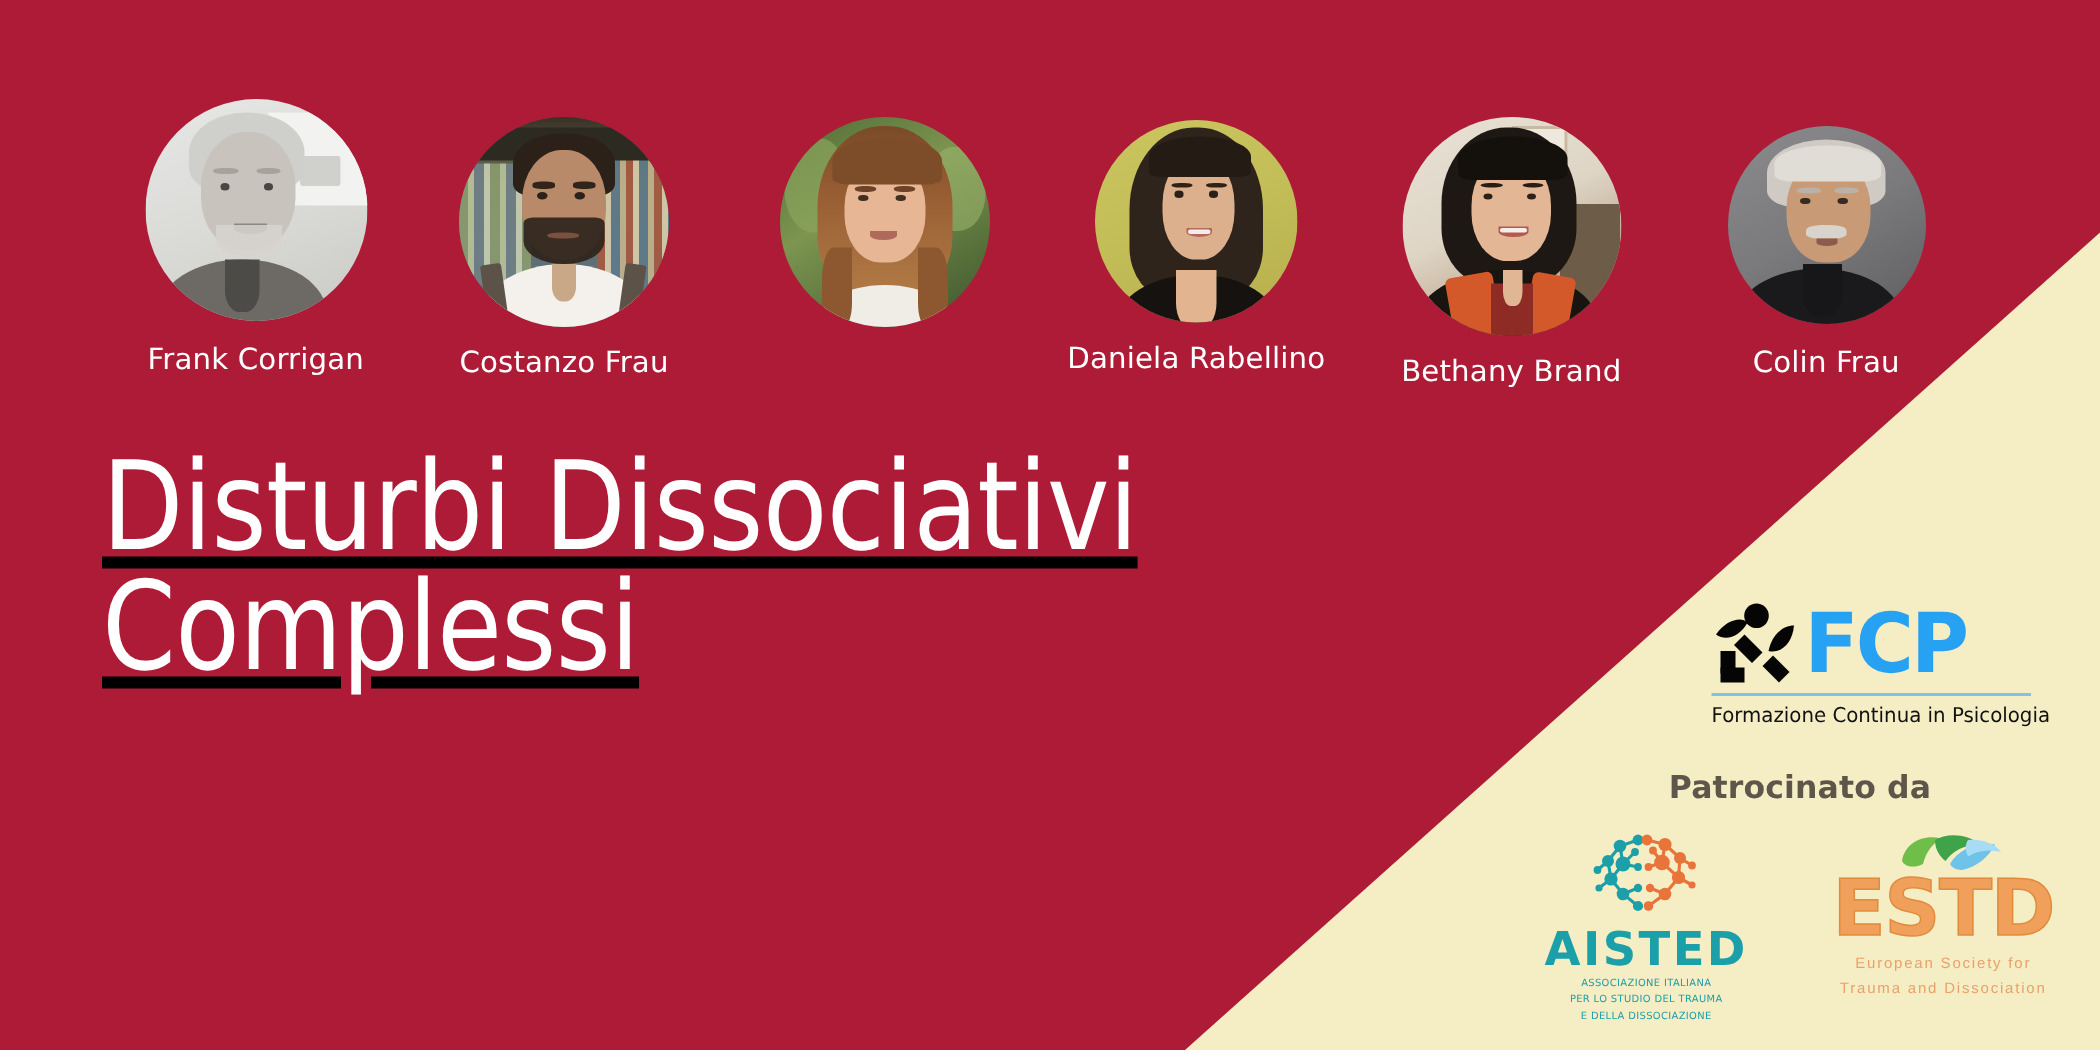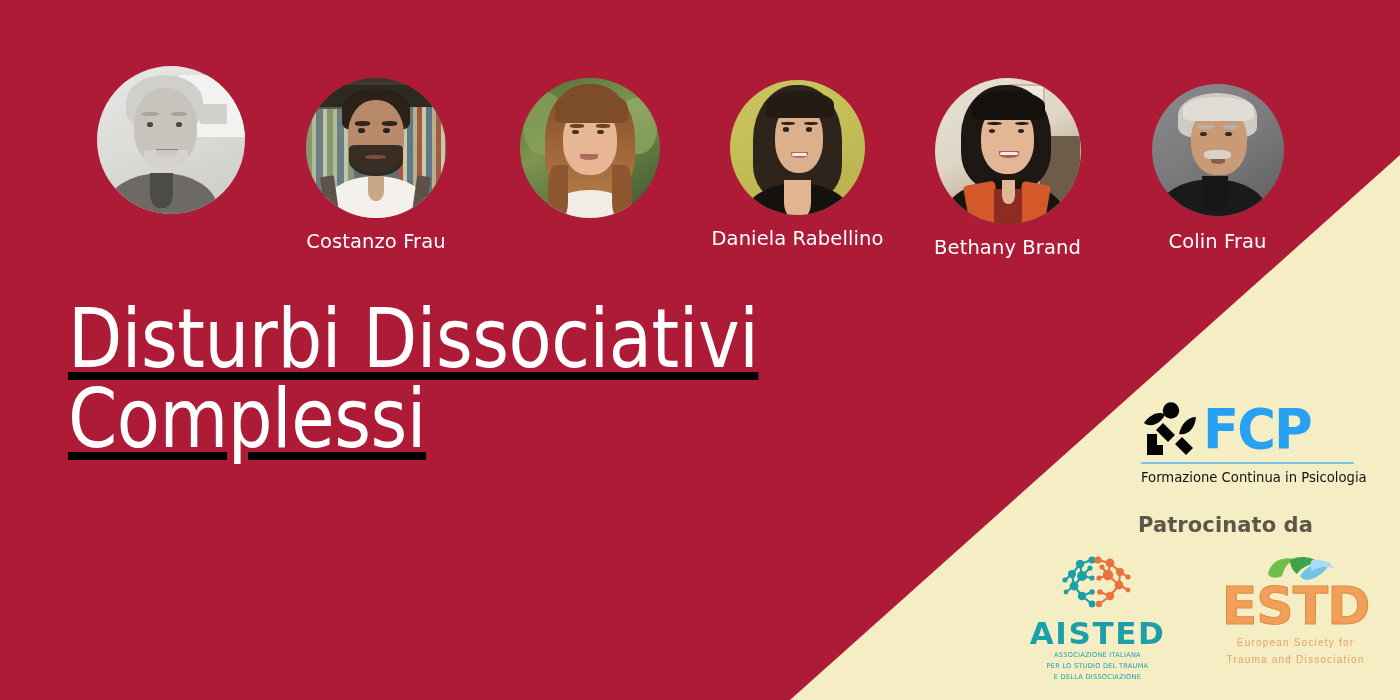--- a/index.html
+++ b/index.html
@@ -113,21 +113,21 @@
     font-size:13.6px;
     line-height:18px;
     margin-top:4px;
     white-space:nowrap;
     transform:scaleX(.97);
     transform-origin:left center;
   }
 
   .patro {
     position:absolute; left:1087px; top:513px; width:226px;
-    text-align:right;
+    text-align:center;
     color:#5E564A;
     font-family:"DejaVu Sans", sans-serif;
     font-weight:bold;
     font-size:21px;
     letter-spacing:.1px;
   }
 
   .logo-row { position:absolute; left:1005px; top:552px; width:385px; height:125px; }
 
   .aisted { position:absolute; left:0px; top:0px; width:185px; text-align:center; }
@@ -196,20 +196,21 @@
           <div class="lens" style="left:48%;top:34%;width:17%;height:13%;"></div>
           <div class="bridge" style="left:45%;top:40%;width:3%;"></div>
         </div>
         <div class="eye" style="left:34%;top:38%;width:4%;height:3.2%;background:#4a4742;"></div>
         <div class="eye" style="left:54%;top:38%;width:4%;height:3.2%;background:#4a4742;"></div>
         <div class="mouth" style="left:40%;top:56%;width:15%;height:5%;background:#8d8782;"></div>
         <div class="beard" style="left:32%;top:57%;width:30%;height:14%;background:#d7d4cf;opacity:.85;"></div>
         <div class="body" style="left:6%;top:72%;width:76%;height:40%;background:#6d6a66;"></div>
         <div class="ph" style="left:36%;top:72%;width:16%;height:24%;background:#4d4b48;border-radius:0 0 40% 40%;"></div>
       </div>
+      <div class="sp-name" style="margin-top:14px;">Frank Corrigan</div>
     </div>
 
     <div class="speaker" style="left:286px; top:12px; width:180px;">
       <div class="avatar" style="width:140px;height:140px;">
         <div class="ph" style="background:linear-gradient(180deg,#3a3126 0%,#6d7a5e 35%,#5e6f76 70%,#7a8a86 100%);"></div>
         <div class="ph" style="left:0;top:22%;width:34%;height:58%;background:repeating-linear-gradient(90deg,#8a9a6e 0 6px,#b9c49a 6px 10px,#6e7f86 10px 17px,#c9cfb4 17px 21px);opacity:.9;"></div>
         <div class="ph" style="left:66%;top:20%;width:34%;height:60%;background:repeating-linear-gradient(90deg,#a8593f 0 5px,#d8cfae 5px 9px,#5e7a8a 9px 15px,#c2b58e 15px 19px);opacity:.9;"></div>
         <div class="ph" style="left:0;top:5%;width:100%;height:16%;background:#2d2a22;"></div>
         <div class="hair" style="left:26%;top:8%;width:48%;height:30%;background:#2b2119;border-radius:48% 48% 20% 20%;"></div>
         <div class="head" style="left:30%;top:16%;width:40%;height:52%;background:#b98a6a;"></div>

